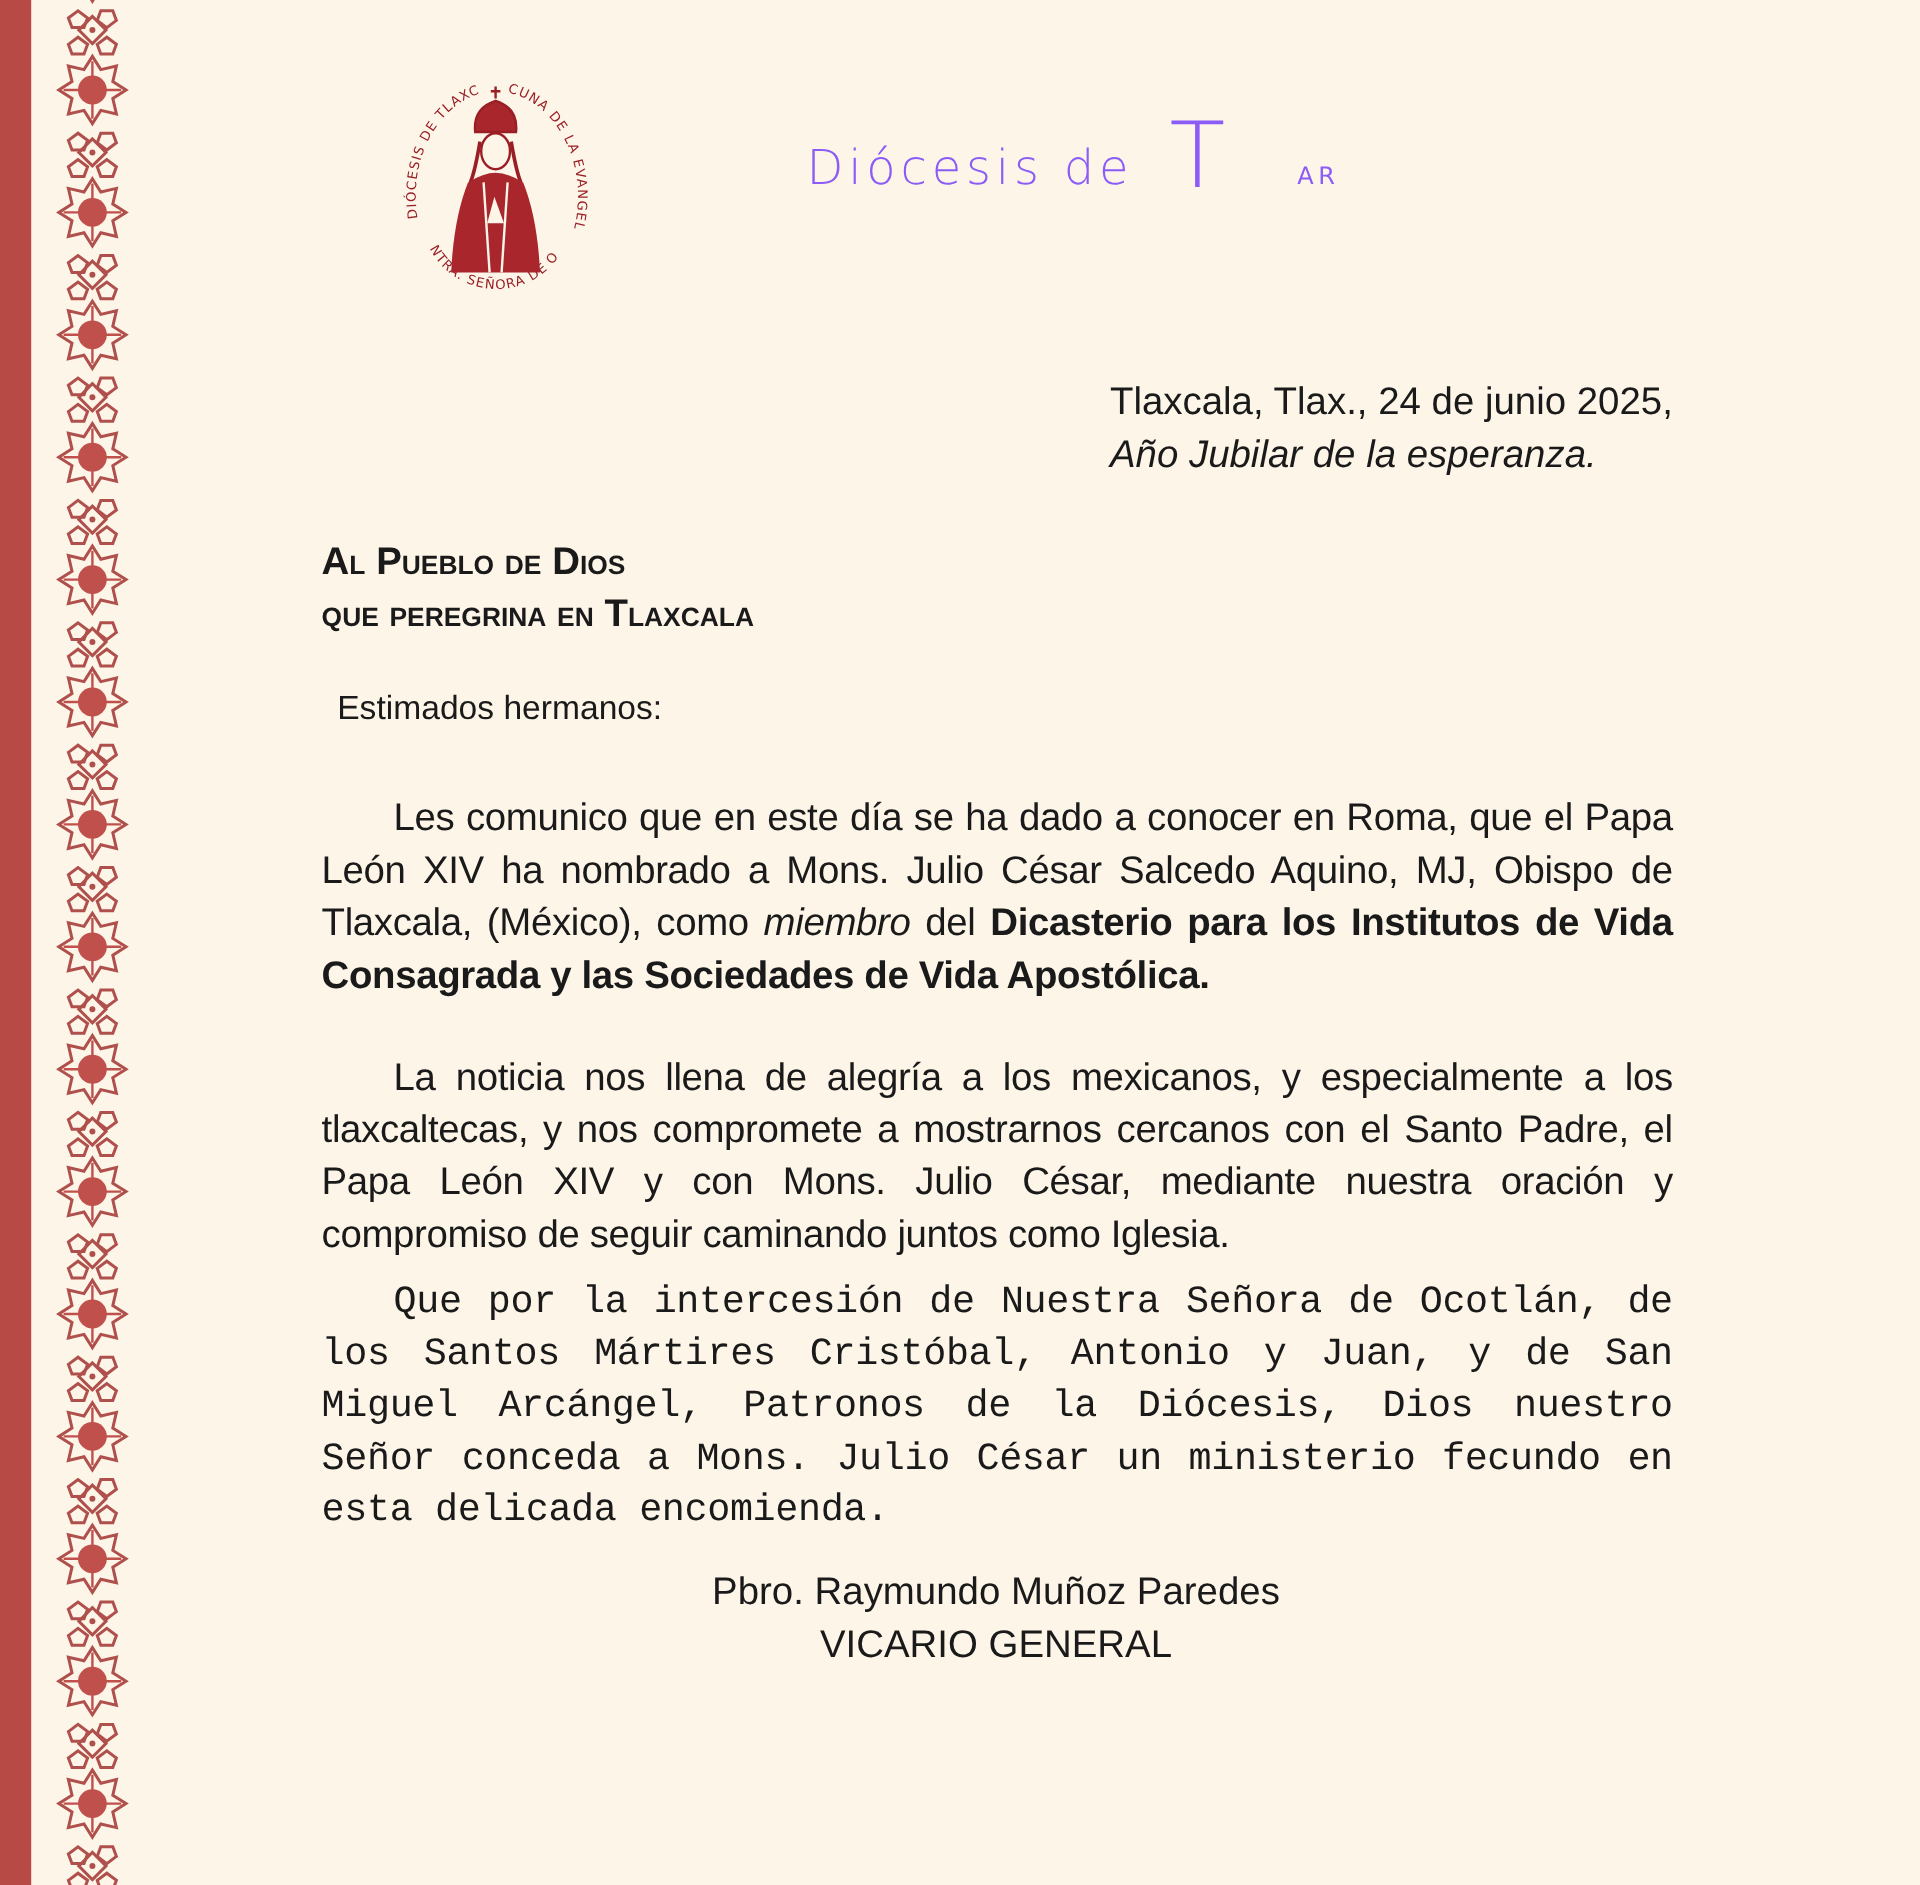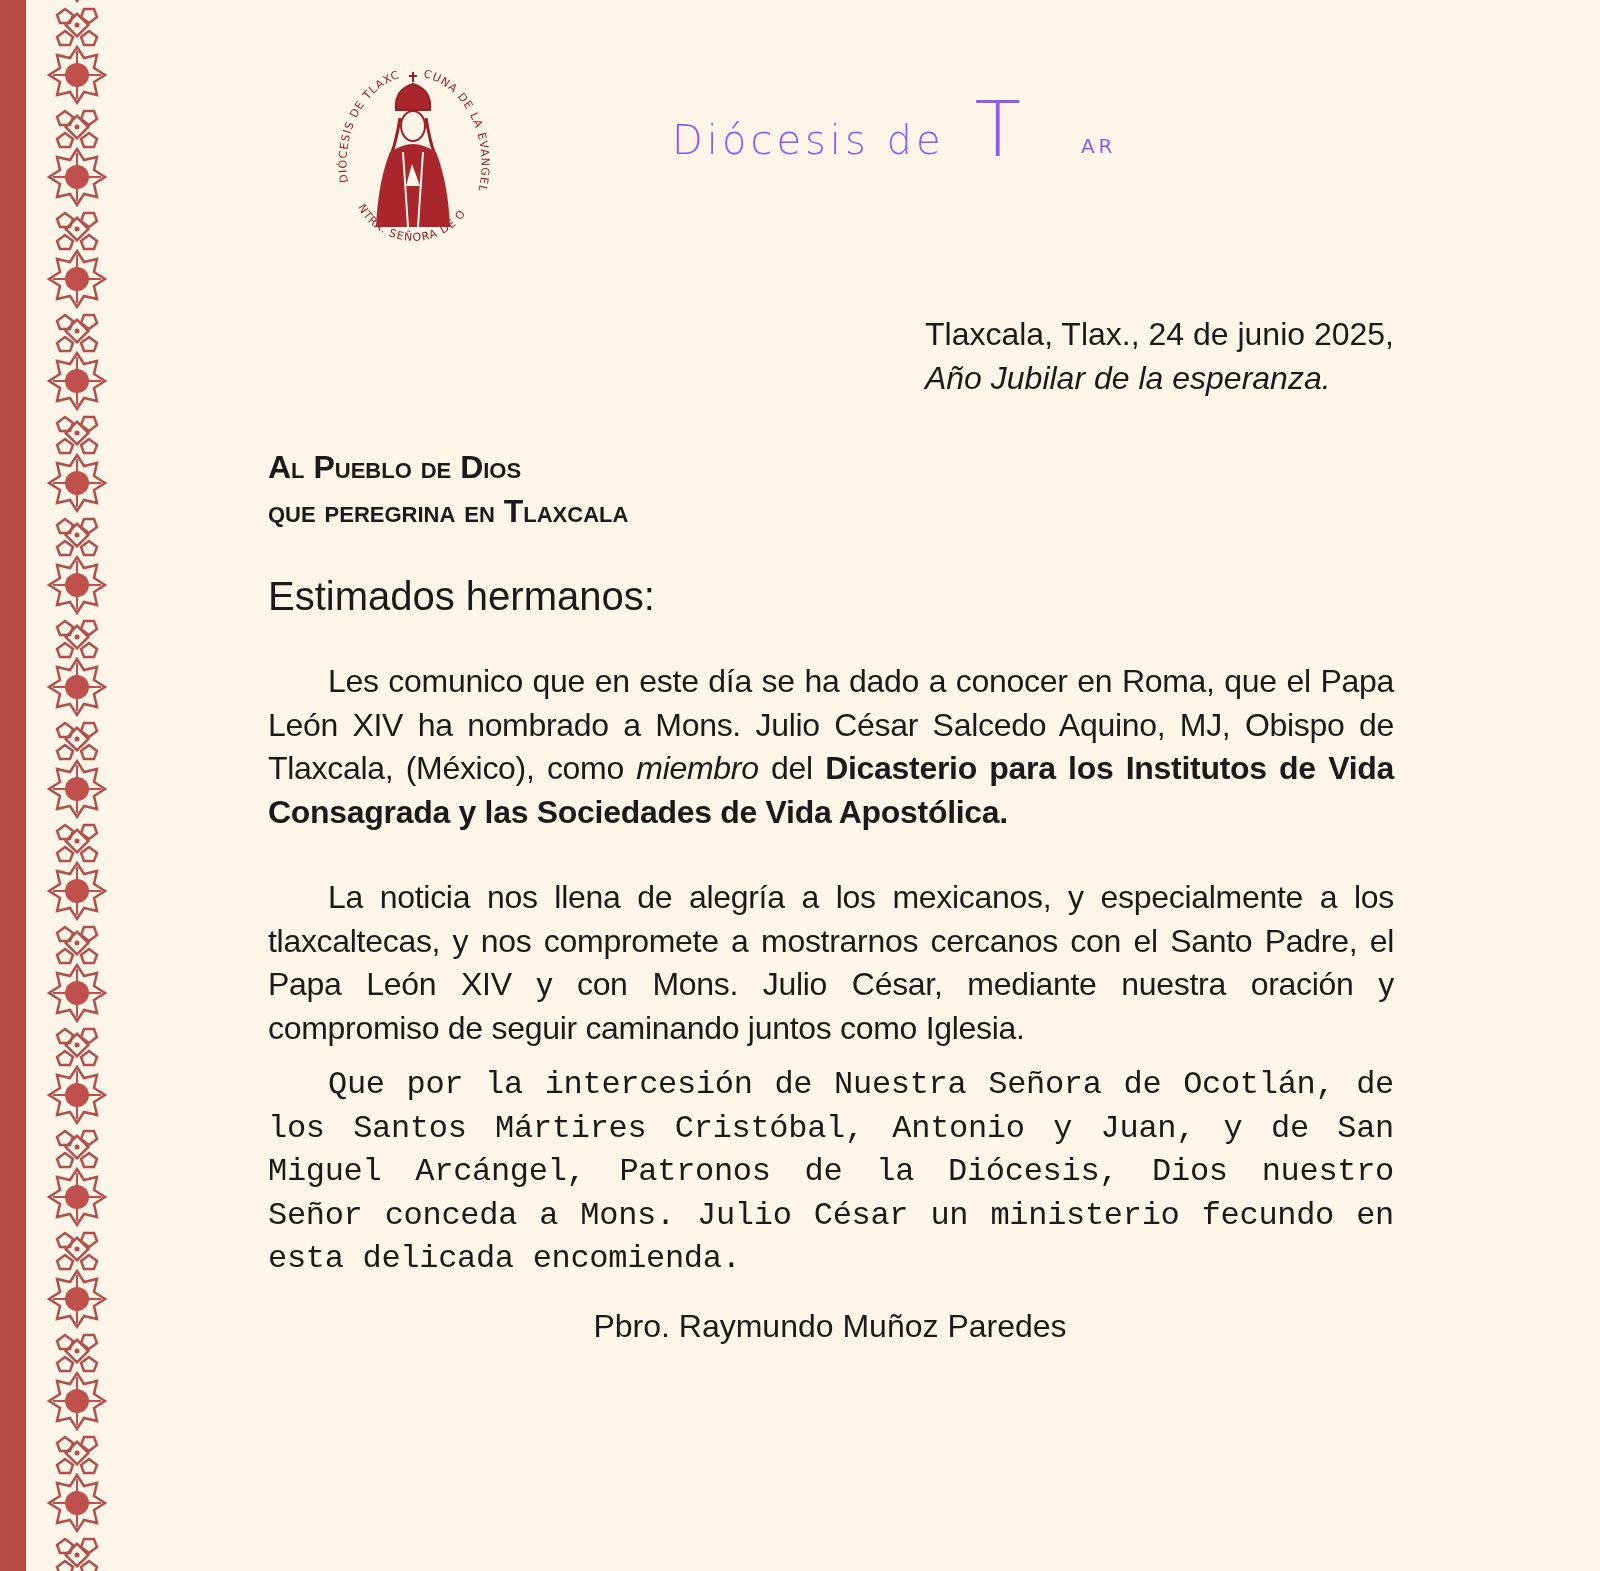--- a/index.html
+++ b/index.html
@@ -13,21 +13,21 @@
   .logo { position:absolute; left:328px; top:52px; width:170px; height:210px; }
   .masthead { position:absolute; left:672px; top:88px; height:90px; display:flex; align-items:flex-end; color:#8b5cf6;
     font-family:"DejaVu Sans", sans-serif; letter-spacing:4px; }
   .masthead .small { font-size:40px; line-height:1; padding-bottom:18px; font-weight:300; }
   .masthead .big { font-size:76px; line-height:1; padding-bottom:10px; margin-left:30px; font-weight:300; }
   .masthead .rest { font-size:40px; line-height:1; padding-bottom:18px; font-weight:300;}
   .masthead .ar { font-size:20px; padding-bottom:20px; margin-left:56px; font-weight:400;}
   .dateline { position:absolute; right:206px; top:312px; text-align:left; font-size:32px; line-height:44px; }
   .dateline .jubilee { font-style:italic; }
   .addressee { position:absolute; left:268px; top:445px; font-weight:bold; line-height:44px; }
-  .salutation { position:absolute; left:268px; top:574px; font-size:40px; }
+  .salutation { position:absolute; left:281px; top:574px; font-size:28px; }
   .para { position:absolute; left:268px; width:1126px; font-size:32px; line-height:43.5px; text-align:justify; text-indent:60px;
     font-family:"Liberation Sans Narrow","Liberation Sans", sans-serif; letter-spacing:-0.3px; }
   .p1 { top:660px; } .p2 { top:876px; } .p3 { top:1063px;font-family:Liberation Mono, monospace; }
   .para b { font-weight:bold; }
   .signature { position:absolute; left:530px; width:600px; top:1304px; text-align:center; font-size:32px; line-height:44px; }
 </style>
 </head>
 <body>
 
 <div class="red-bar"></div>
@@ -113,13 +113,14 @@
 <div class="salutation">Estimados hermanos:</div>
 
 <div class="para p1"><span>Les comunico que en este día se ha dado a conocer en Roma, que el Papa León XIV ha nombrado a Mons. Julio César Salcedo Aquino, MJ, Obispo de Tlaxcala, (México), como </span><i>miembro</i><span> del </span><b>Dicasterio para los Institutos de Vida Consagrada y las Sociedades de Vida Apostólica.</b></div>
 
 <div class="para p2">La noticia nos llena de alegría a los mexicanos, y especialmente a los tlaxcaltecas, y nos compromete a mostrarnos cercanos con el Santo Padre, el Papa León XIV y con Mons. Julio César, mediante nuestra oración y compromiso de seguir caminando juntos como Iglesia.</div>
 
 <div class="para p3">Que por la intercesión de Nuestra Señora de Ocotlán, de los Santos Mártires Cristóbal, Antonio y Juan, y de San Miguel Arcángel, Patronos de la Diócesis, Dios nuestro Señor conceda a Mons. Julio César un ministerio fecundo en esta delicada encomienda.</div>
 
 <div class="signature">
   <div>Pbro. Raymundo Muñoz Paredes</div>
+  <div>VICARIO GENERAL</div>
 </div>
 
 </body></html>

